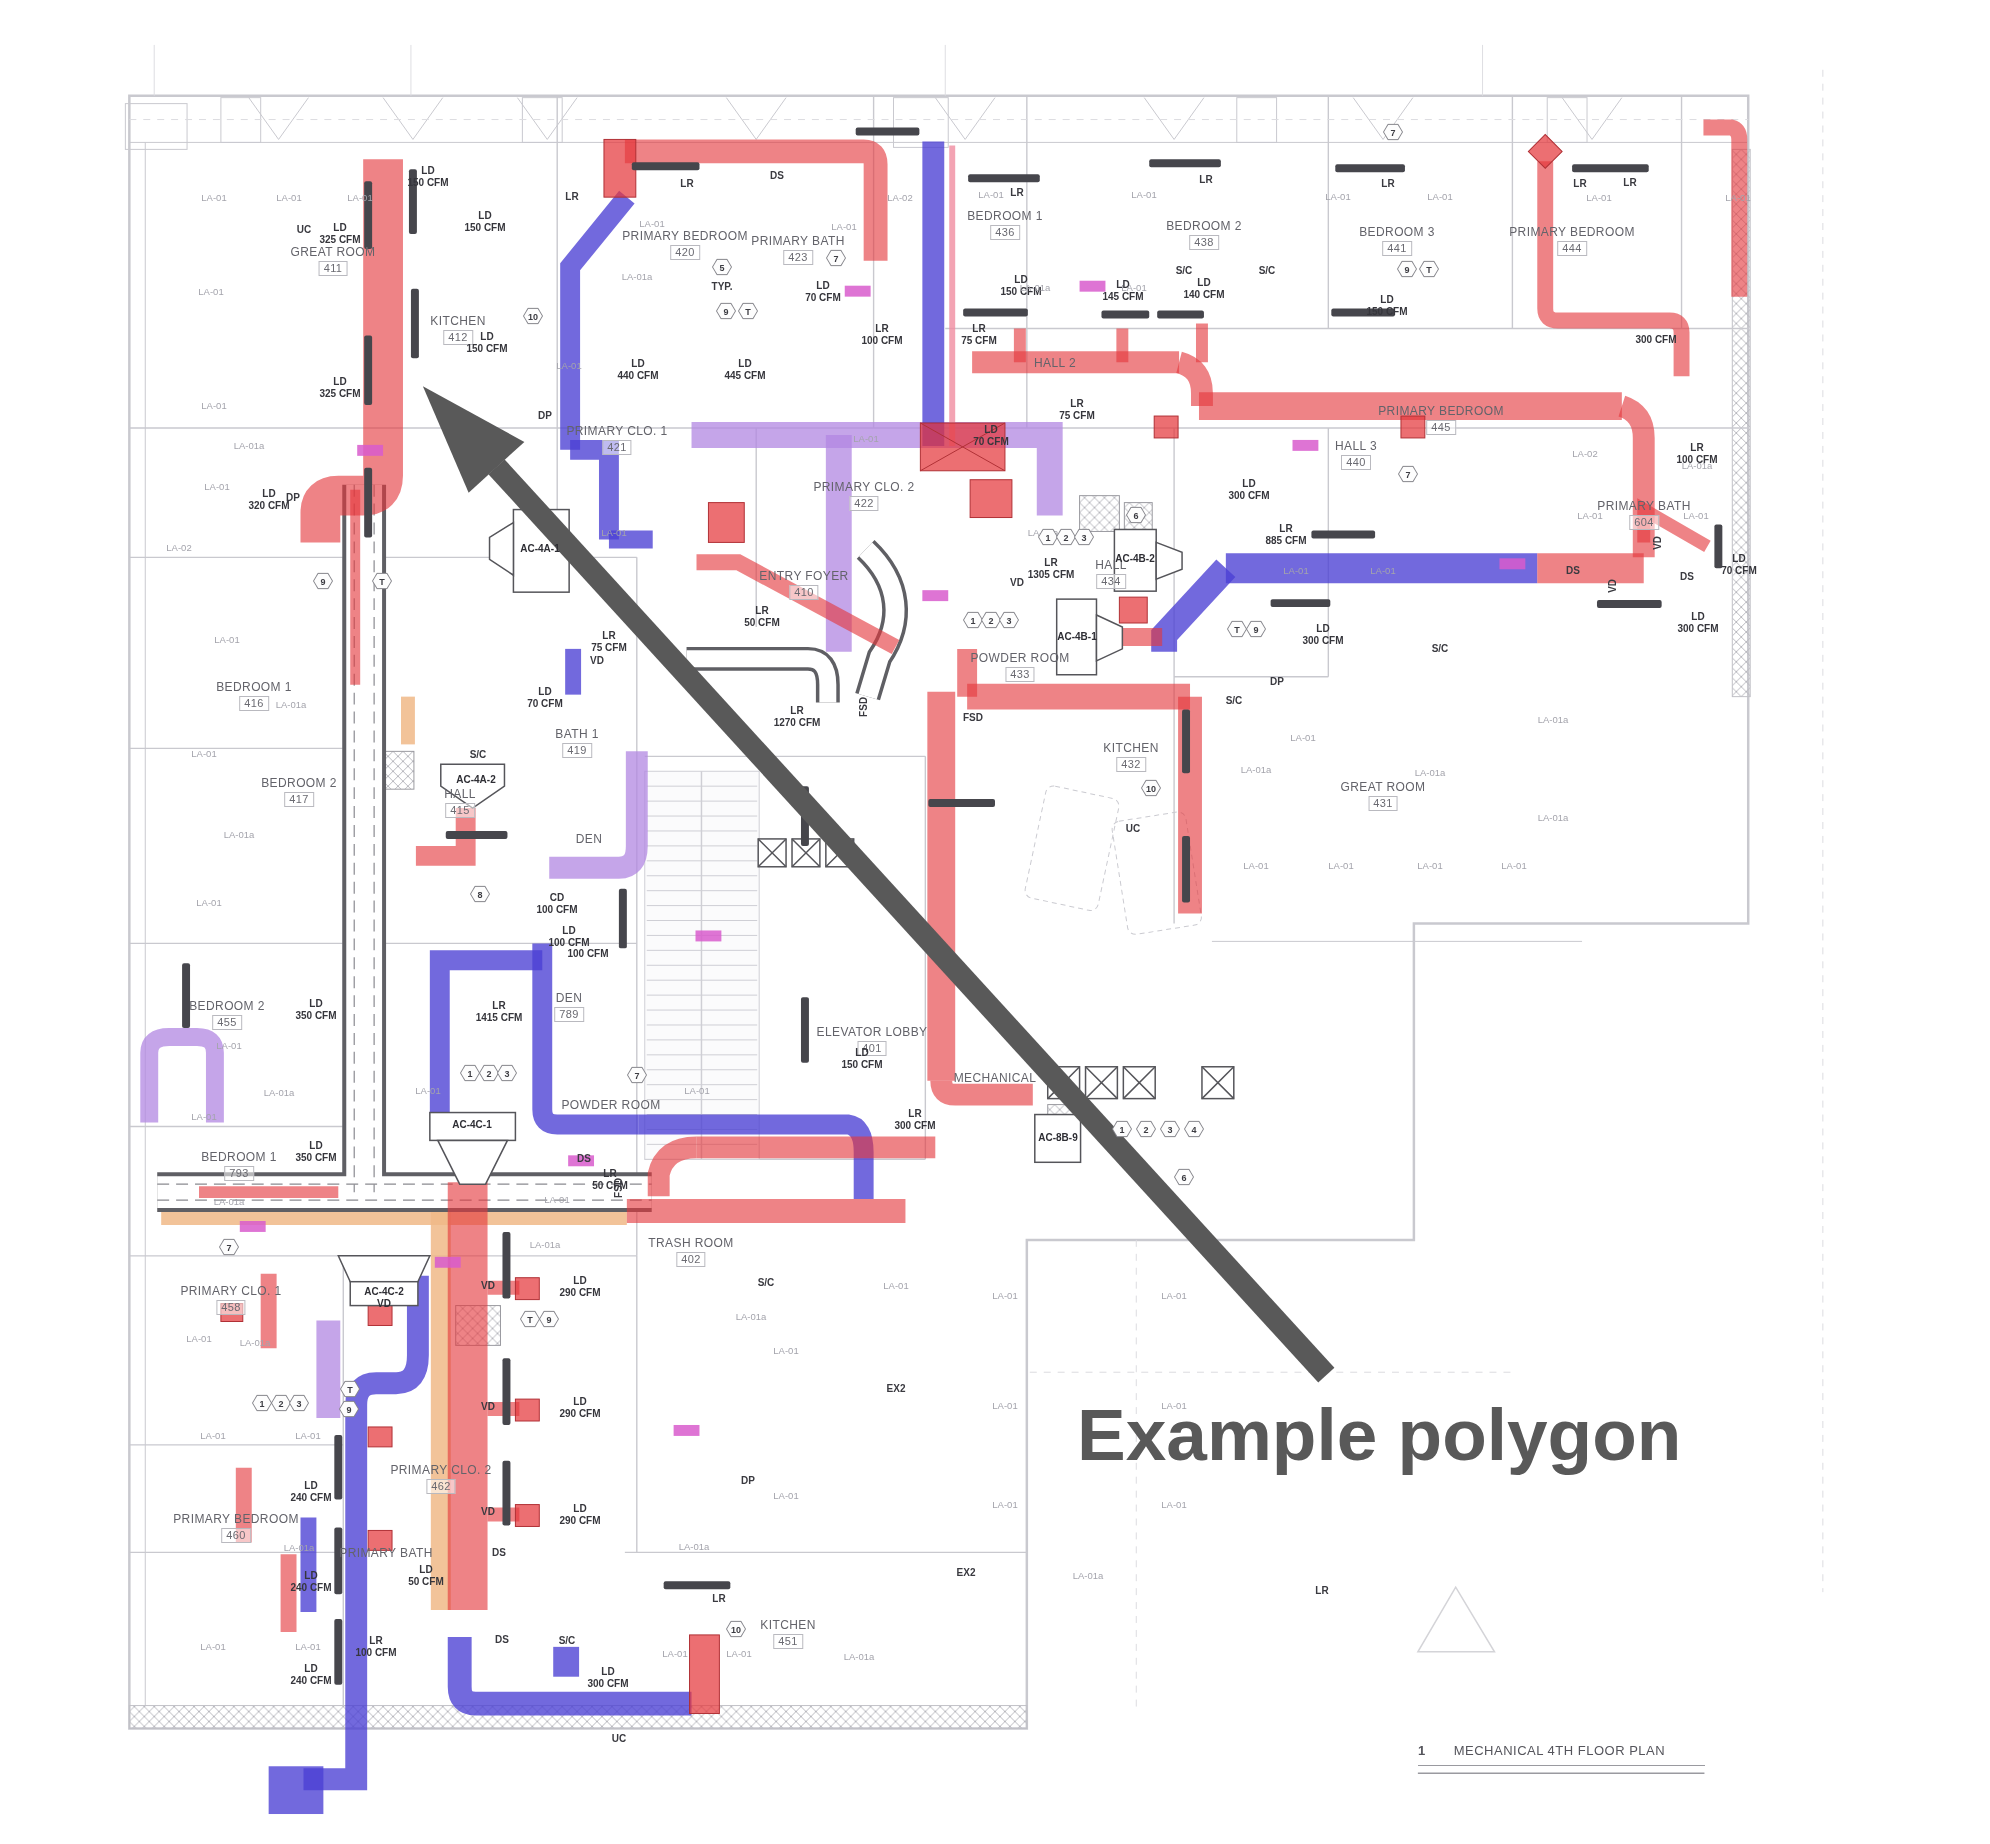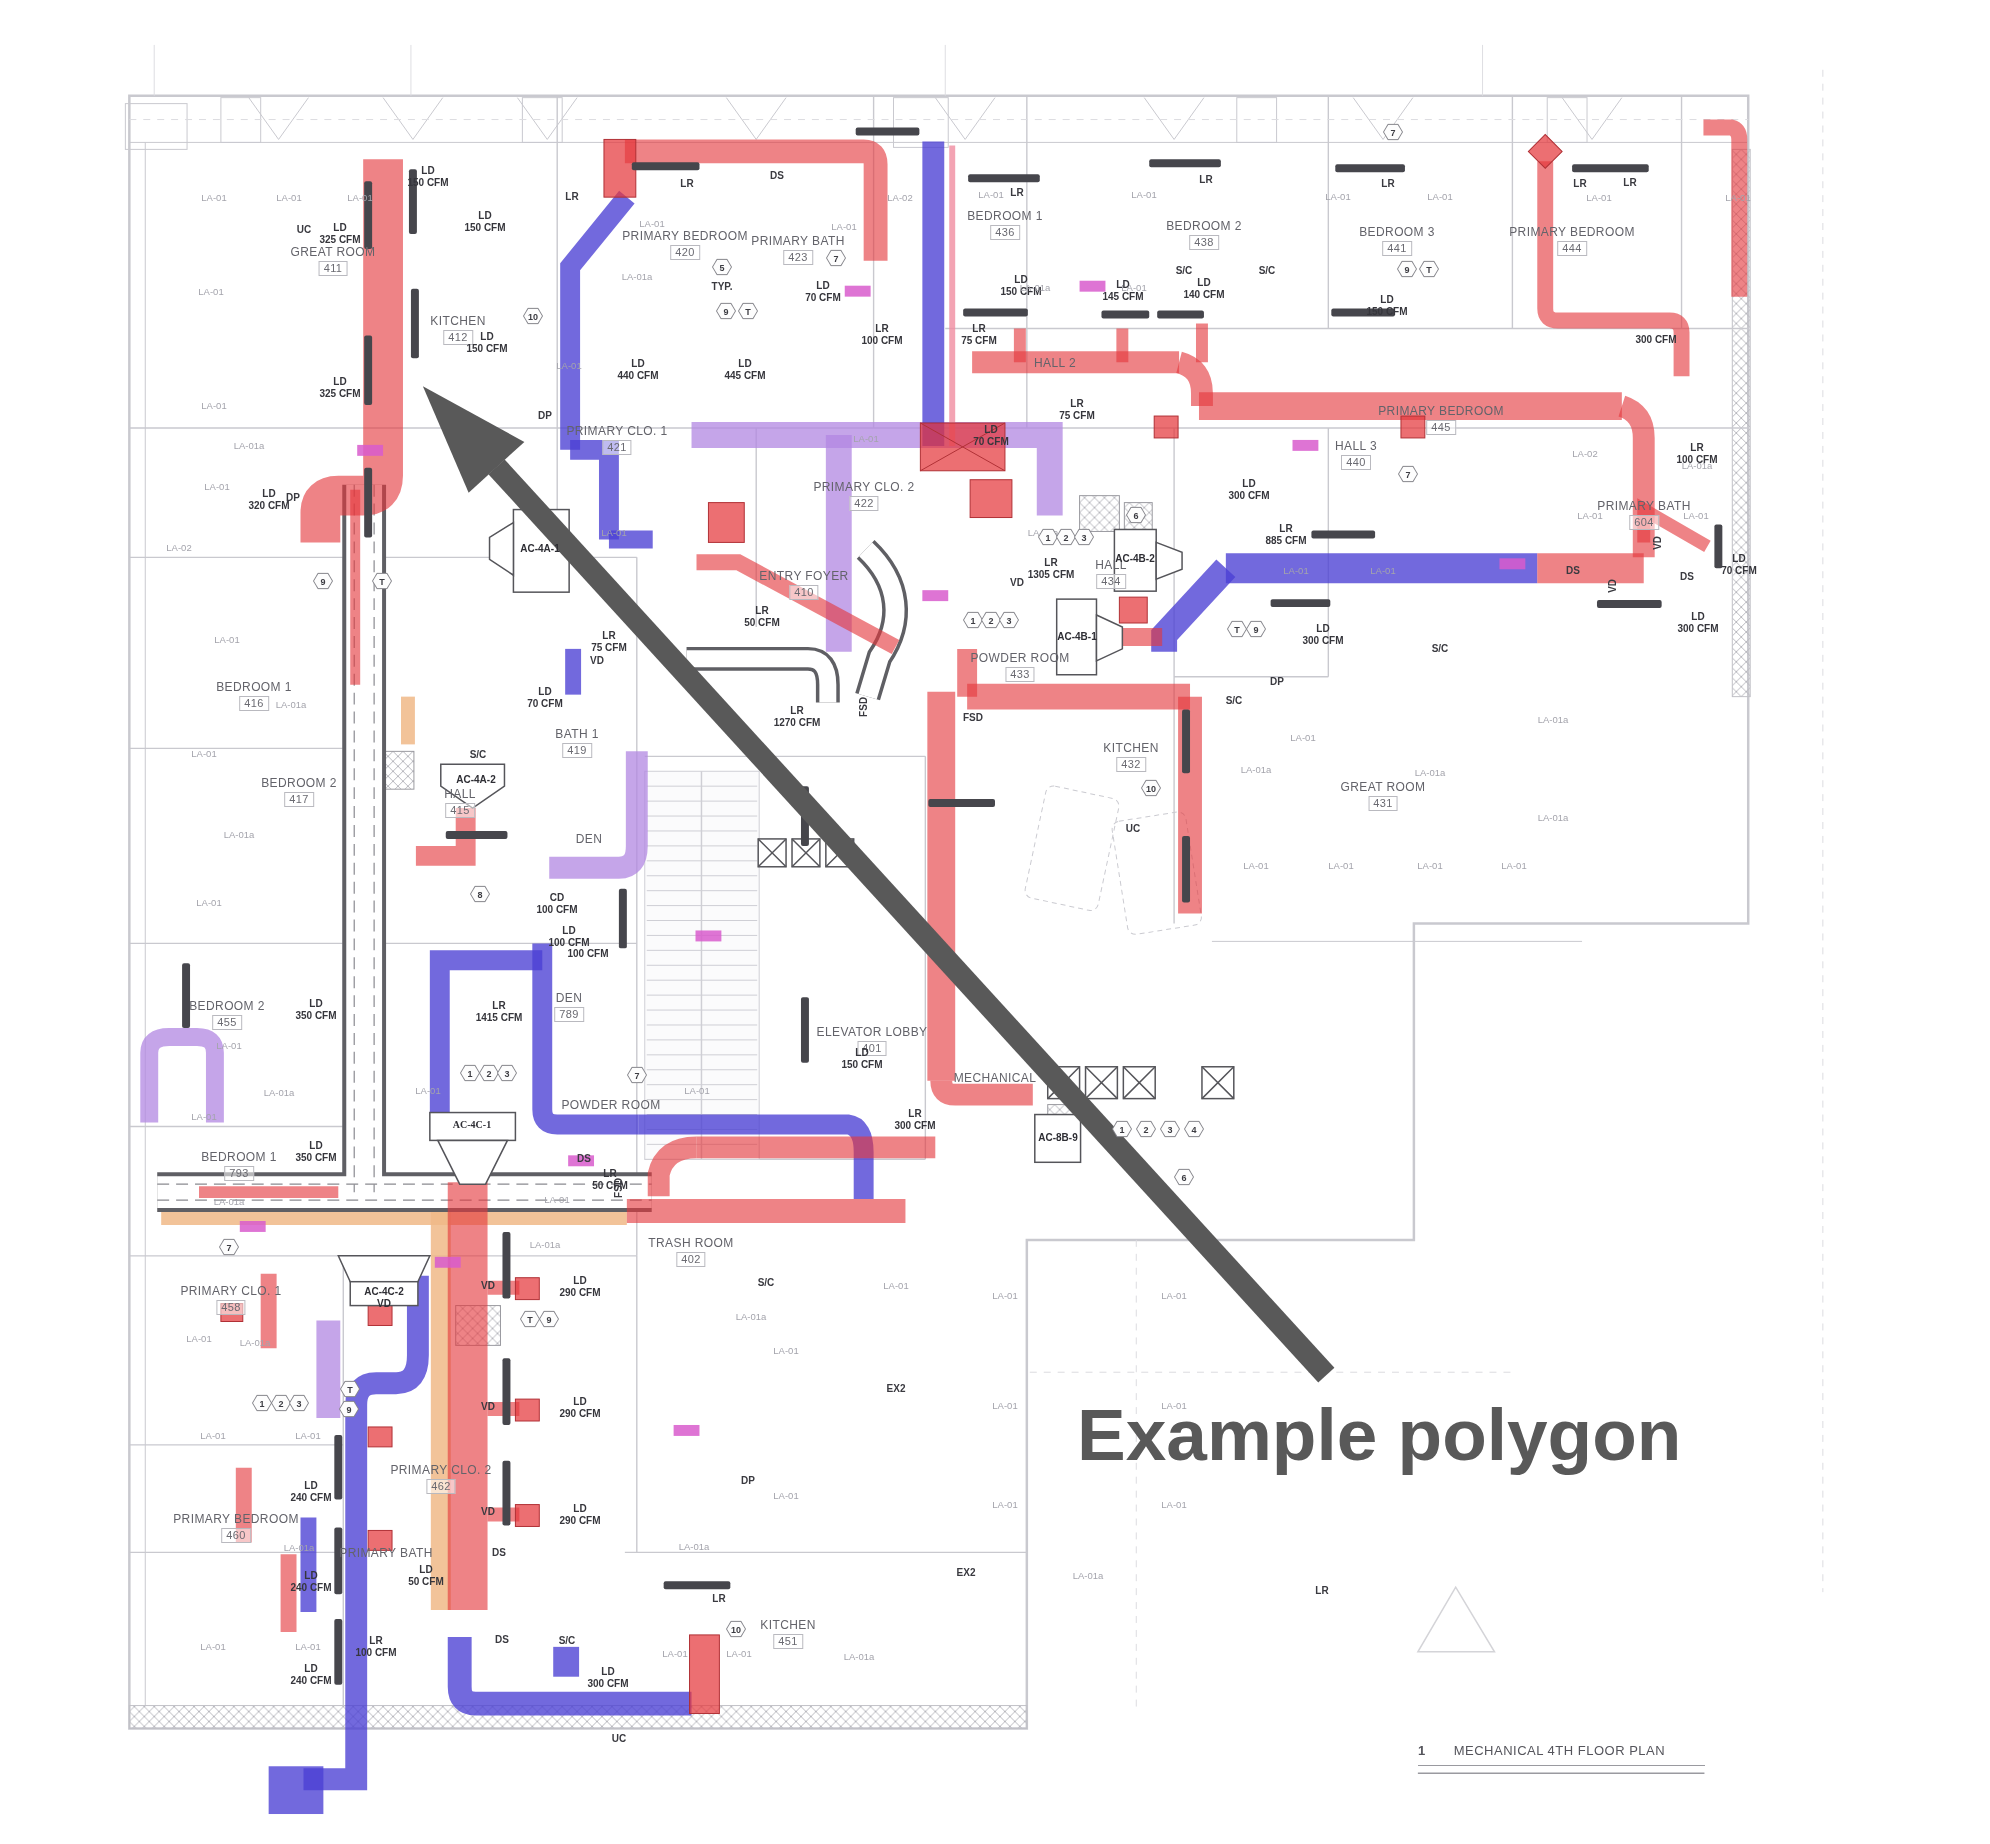--- a/index.html
+++ b/index.html
@@ -332,21 +332,21 @@
       <div class="lbl room" style="left: 386px; top: 1546px;">PRIMARY BATH</div>
       <div class="lbl room" style="left: 441px; top: 1463px;">PRIMARY CLO. 2<br><span class="num">462</span></div>
       <div class="lbl room" style="left: 691px; top: 1236px;">TRASH ROOM<br><span class="num">402</span></div>
       <div class="lbl room" style="left: 872px; top: 1025px;">ELEVATOR LOBBY<br><span class="num">401</span></div>
       <div class="lbl room" style="left: 788px; top: 1618px;">KITCHEN<br><span class="num">451</span></div>
       <div class="lbl room" style="left: 995px; top: 1071px;">MECHANICAL</div>
       <div class="lbl unit" style="left: 540px; top: 543px;">AC-4A-1</div>
       <div class="lbl unit" style="left: 476px; top: 774px;">AC-4A-2</div>
       <div class="lbl unit" style="left: 1135px; top: 553px;">AC-4B-2</div>
       <div class="lbl unit" style="left: 1077px; top: 631px;">AC-4B-1</div>
-      <div class="lbl unit" style="left: 472px; top: 1119px; font-family: Liberation Serif, serif;">AC-4C-1</div>
+      <div class="lbl unit" style="left: 472px; top: 1119px;">AC-4C-1</div>
       <div class="lbl unit" style="left: 384px; top: 1286px;">AC-4C-2<br>VD</div>
       <div class="lbl unit" style="left: 1058px; top: 1132px;">AC-8B-9</div>
       <div class="lbl duct" style="left: 428px; top: 165px;">LD<br>150 CFM</div>
       <div class="lbl duct" style="left: 340px; top: 222px;">LD<br>325 CFM</div>
       <div class="lbl duct" style="left: 485px; top: 210px;">LD<br>150 CFM</div>
       <div class="lbl duct" style="left: 340px; top: 376px;">LD<br>325 CFM</div>
       <div class="lbl duct" style="left: 487px; top: 331px;">LD<br>150 CFM</div>
       <div class="lbl duct" style="left: 269px; top: 488px;">LD<br>320 CFM</div>
       <div class="lbl duct" style="left: 638px; top: 358px;">LD<br>440 CFM</div>
       <div class="lbl duct" style="left: 745px; top: 358px;">LD<br>445 CFM</div>

